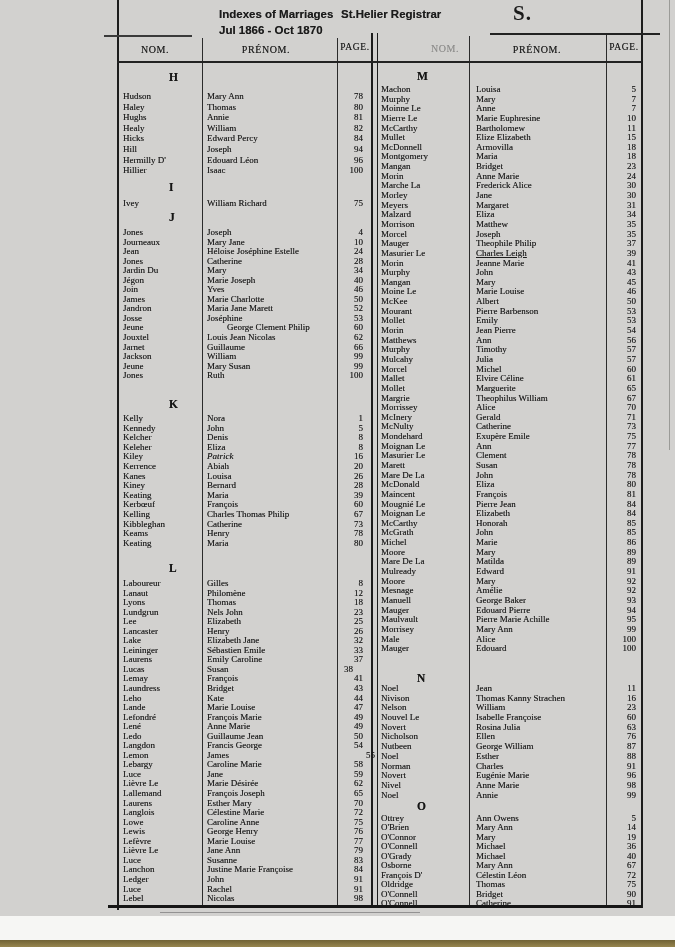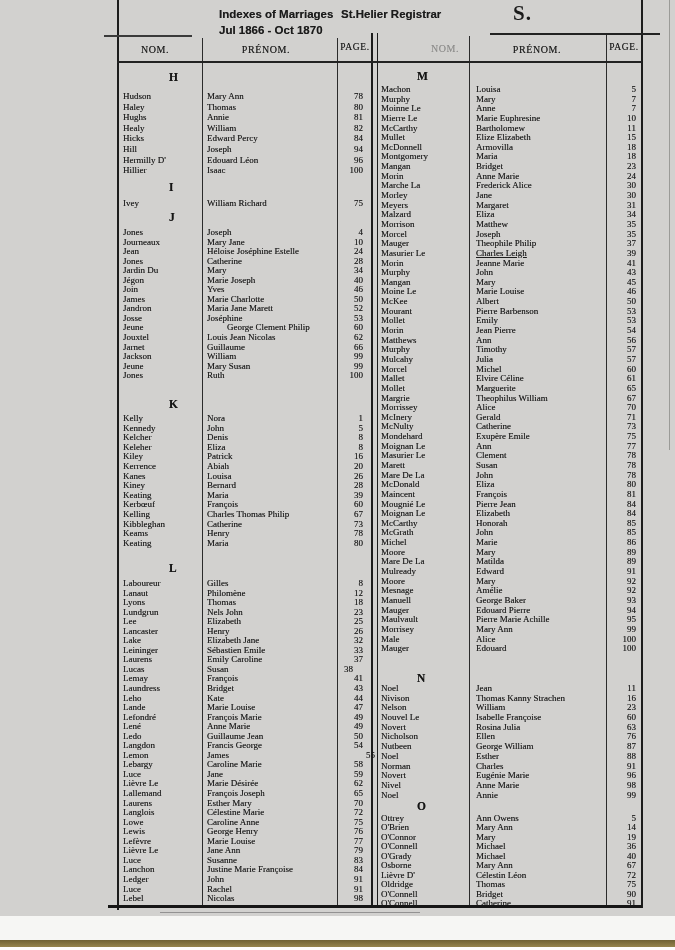--- a/index.html
+++ b/index.html
@@ -211,21 +211,21 @@
         <span style="left: 90px;">Denis</span>
         <span class="cell-page" style="left: 201px;">8</span>
       </div>
       <div class="row" style="height: 9.6px; padding-left: 28px;">
         <span style="left: 6px;">Keleher</span>
         <span style="left: 90px;">Eliza</span>
         <span class="cell-page" style="left: 201px;">8</span>
       </div>
       <div class="row" style="height: 9.6px;">
         <span style="left: 6px;">Kiley</span>
-        <span style="left: 90px;">Patrick</span>
+        <span style="left: 90px; font-style: italic;">Patrick</span>
         <span class="cell-page" style="left: 201px;">16</span>
       </div>
       <div class="row" style="height: 9.6px;">
         <span style="left: 6px;">Kerrence</span>
         <span style="left: 90px;">Abiah</span>
         <span class="cell-page" style="left: 201px;">20</span>
       </div>
       <div class="row" style="height: 9.6px;">
         <span style="left: 6px;">Kanes</span>
         <span style="left: 90px;">Louisa</span>
@@ -829,21 +829,21 @@
         <span style="left: 4px;">O'Grady</span>
         <span style="left: 99px;">Michael</span>
         <span class="cell-page" style="left: 214px;">40</span>
       </div>
       <div class="row" style="height: 9.45px;">
         <span style="left: 4px;">Osborne</span>
         <span style="left: 99px;">Mary Ann</span>
         <span class="cell-page" style="left: 214px;">67</span>
       </div>
       <div class="row" style="height: 9.45px;">
-        <span style="left: 4px;">Lièvre D'</span>
+        <span style="left: 4px;">François D'</span>
         <span style="left: 99px;">Célestin Léon</span>
         <span class="cell-page" style="left: 214px;">72</span>
       </div>
       <div class="row" style="height: 9.45px;">
         <span style="left: 4px;">Oldridge</span>
         <span style="left: 99px;">Thomas</span>
         <span class="cell-page" style="left: 214px;">75</span>
       </div>
       <div class="row" style="height: 9.45px;">
         <span style="left: 4px;">O'Connell</span>

